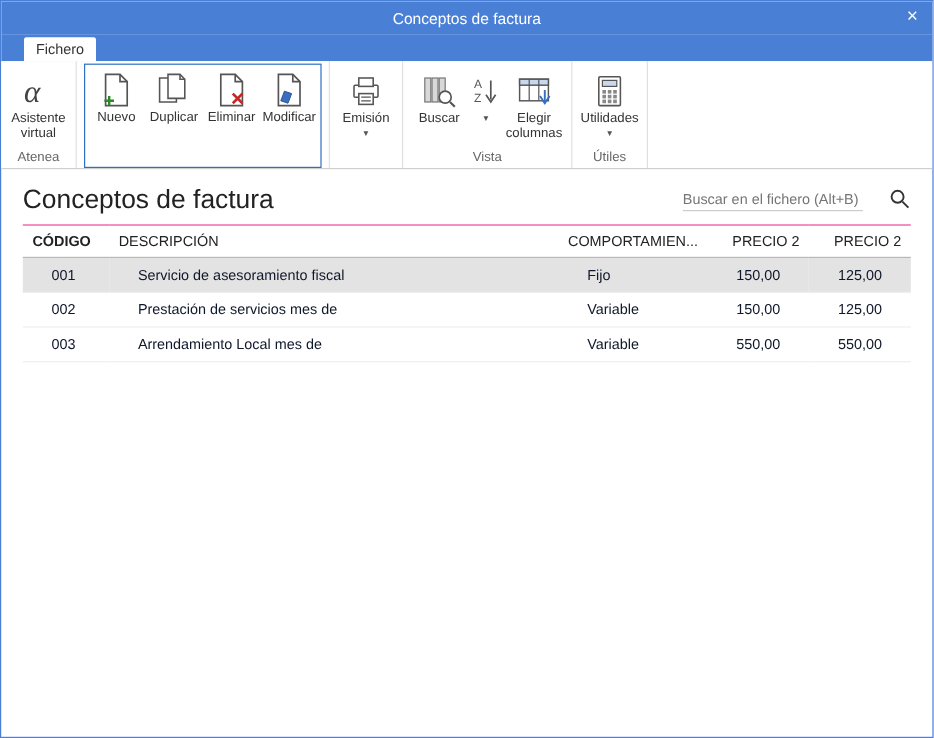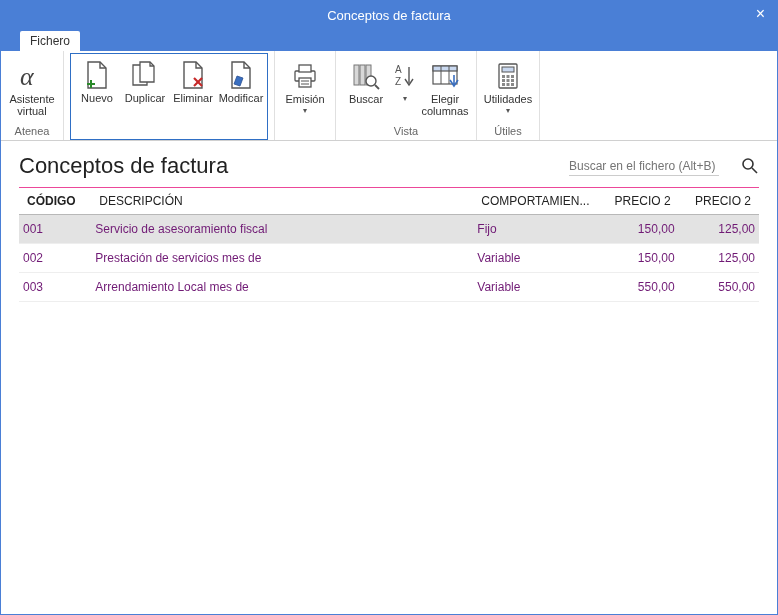--- a/index.html
+++ b/index.html
@@ -154,23 +154,23 @@
     font-weight: 400;
     color: #222;
     border-top: 1px solid #ec4899;
     border-bottom: 1px solid #b8b8b8;
     padding: 6px 8px;
     background: #fff;
   }
   table.grid th.codigo { font-weight: 700; }
   table.grid th.right, table.grid td.right { text-align: right; }
   table.grid td {
-    padding: 7px 4px;
+    padding: 7px 24px;
     border-bottom: 1px solid #eee;
-    color: #701a75;
+    color: #0f172a;
   }
   table.grid tr.selected td {
     background: #e3e3e3;
   }
   
   svg { display: block; }
 </style>
 </head>
 <body>
 

